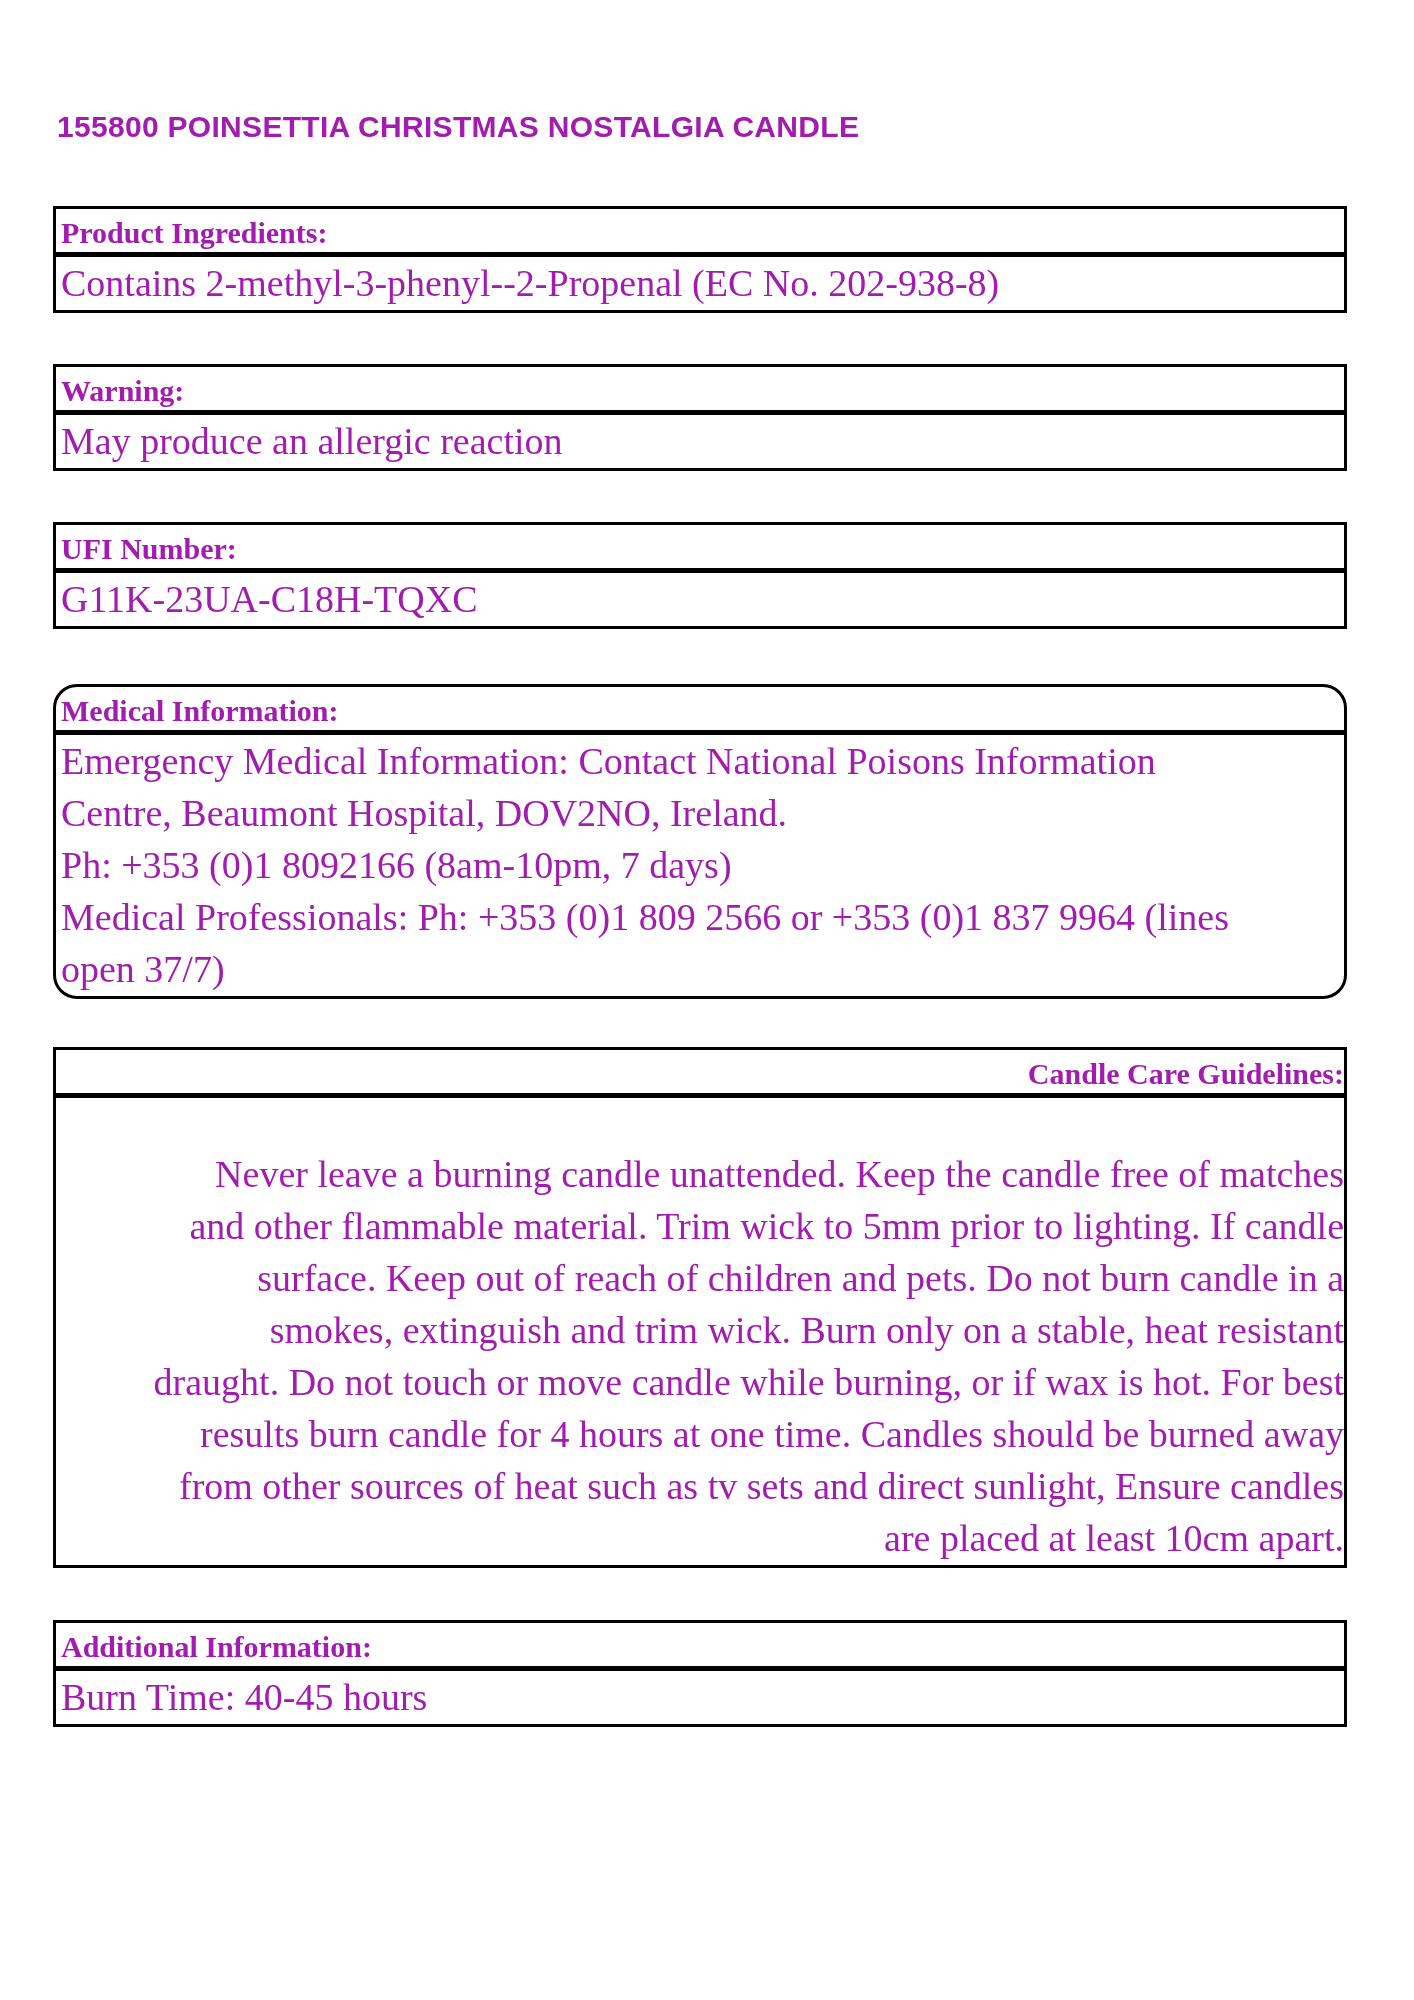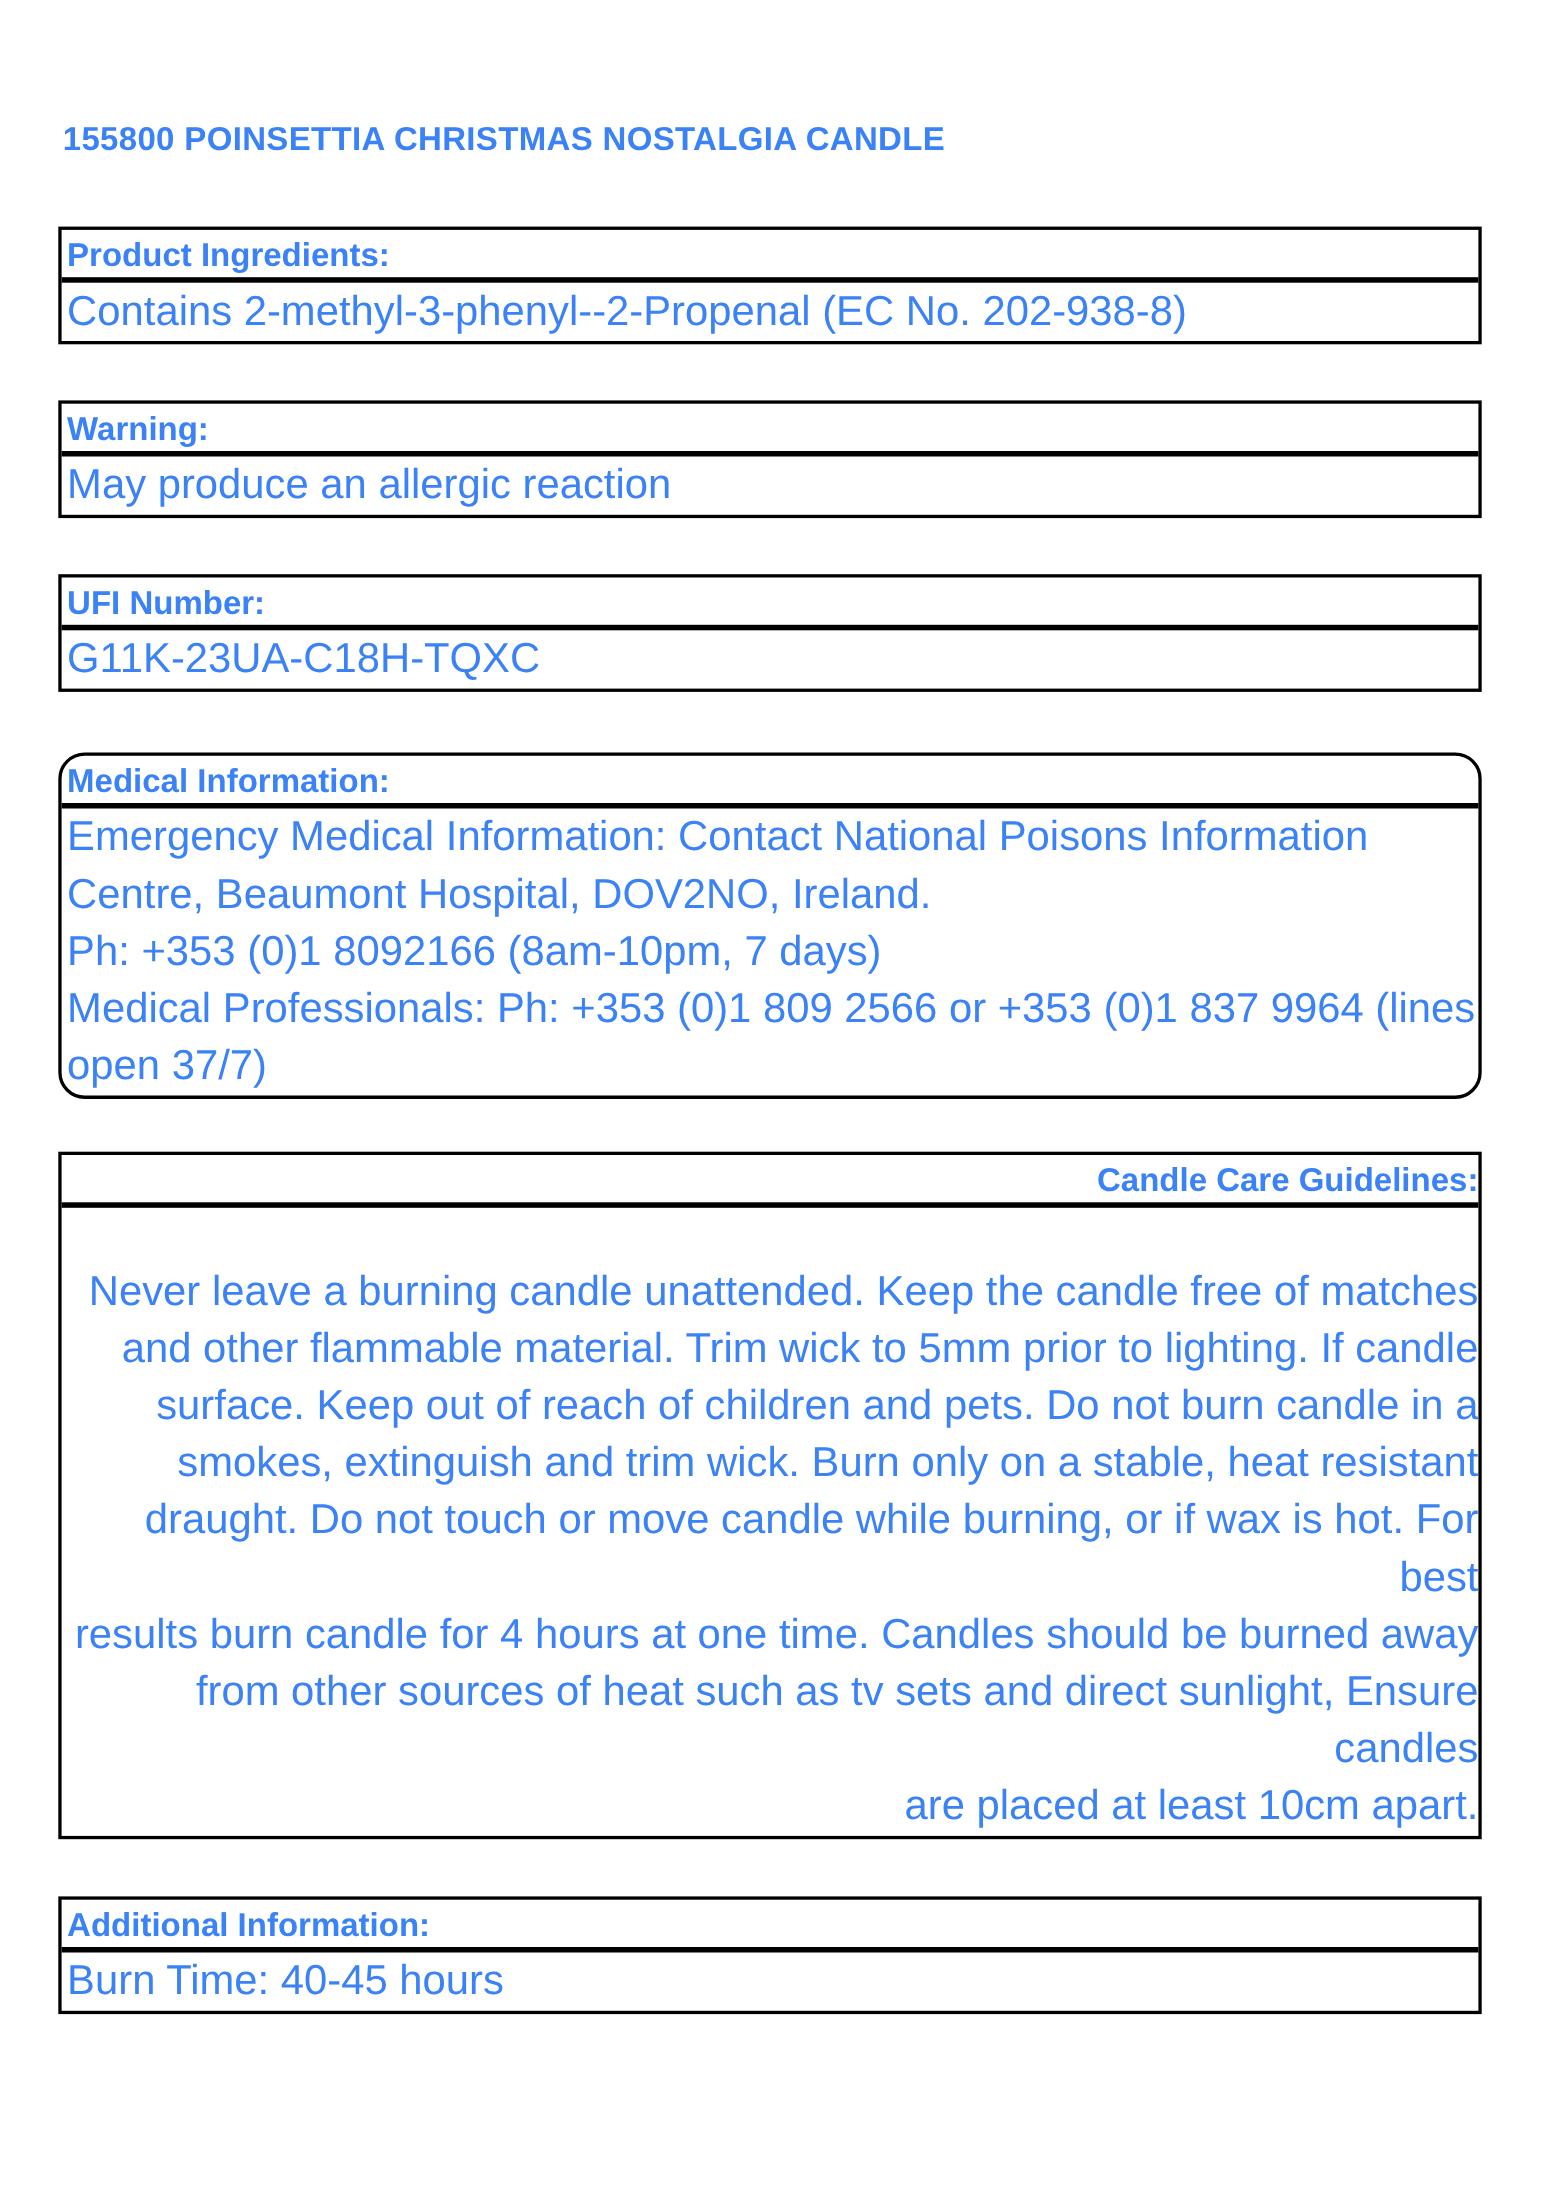--- a/index.html
+++ b/index.html
@@ -1,33 +1,33 @@
 <!DOCTYPE html>
 <html><head>
 <meta charset="utf-8">
 <style>
   * { margin: 0; padding: 0; box-sizing: border-box; }
   html, body { background: #ffffff; }
   .page {
     width: 1414px;
     height: 2000px;
     background: #ffffff;
-    color: #3b82f6;
+    color: #a21caf;
     font-family: "Liberation Sans", sans-serif;
     overflow: hidden;
   }
   .content { padding: 108px 67px 0 53px; }
   .doc-title {
     font-size: 30px;
     font-weight: bold;
     line-height: 38px;
     margin-left: 4px;
     letter-spacing: 0.3px;
   }
-  .box { border: 3px solid #000000; margin-top: 50px; background: #ffffff; }
+  .box { border: 3px solid #000000; margin-top: 50px; background: #ffffff; font-family: Liberation Serif, serif; }
   .box--first { margin-top: 60px; }
   .mt-51 { margin-top: 51px; }
   .mt-55 { margin-top: 55px; border-radius: 24px; }
   .mt-48 { margin-top: 48px; text-align: right; }
   .mt-52 { margin-top: 52px; }
   .box-heading {
     font-size: 30px;
     font-weight: bold;
     height: 48px;
     line-height: 48px;

